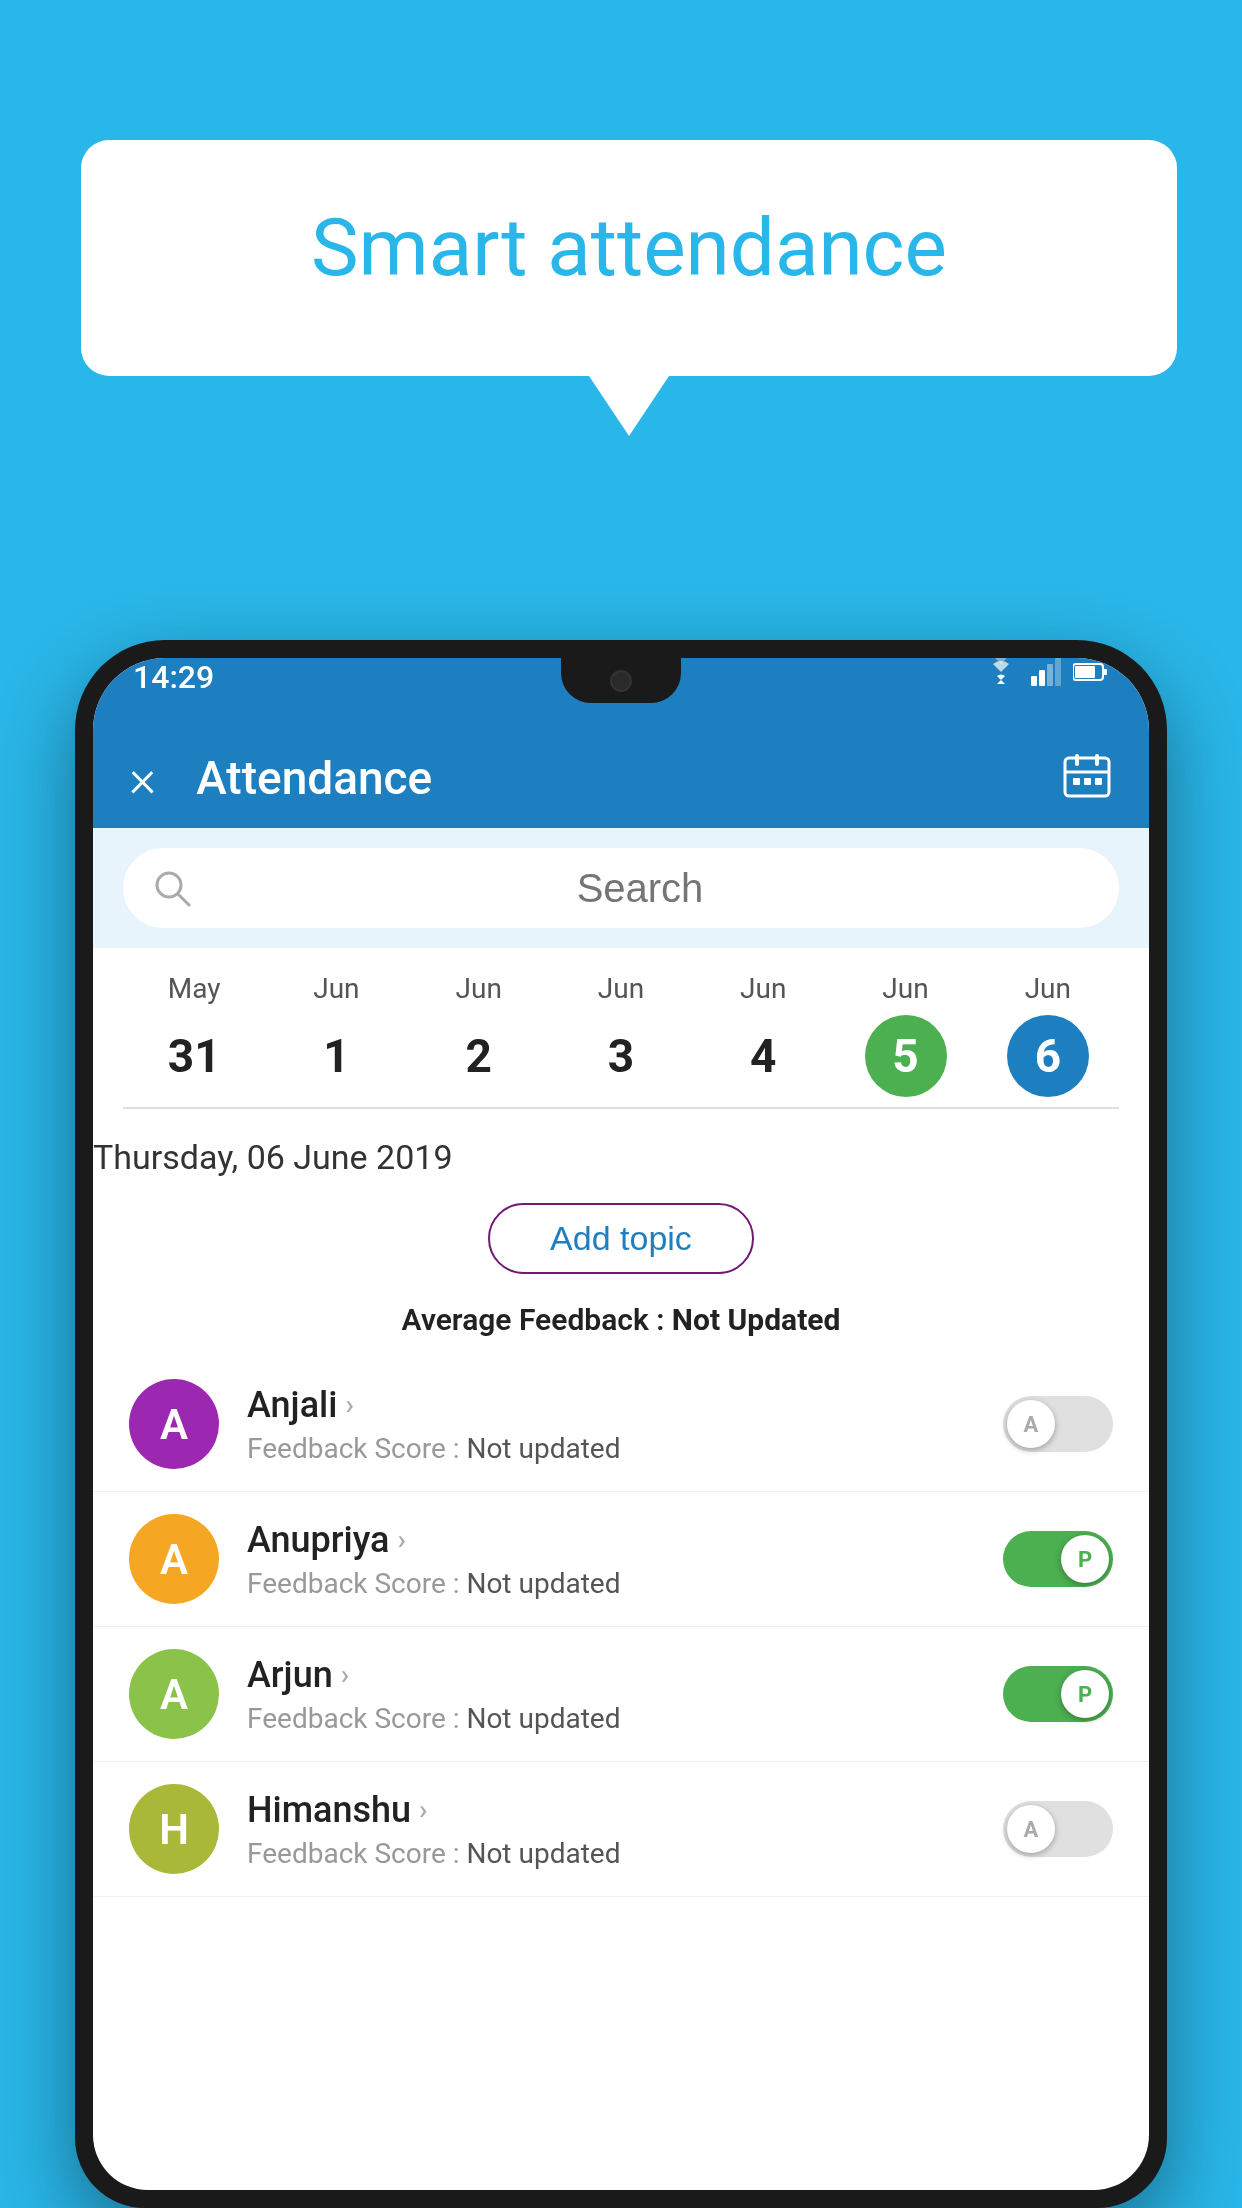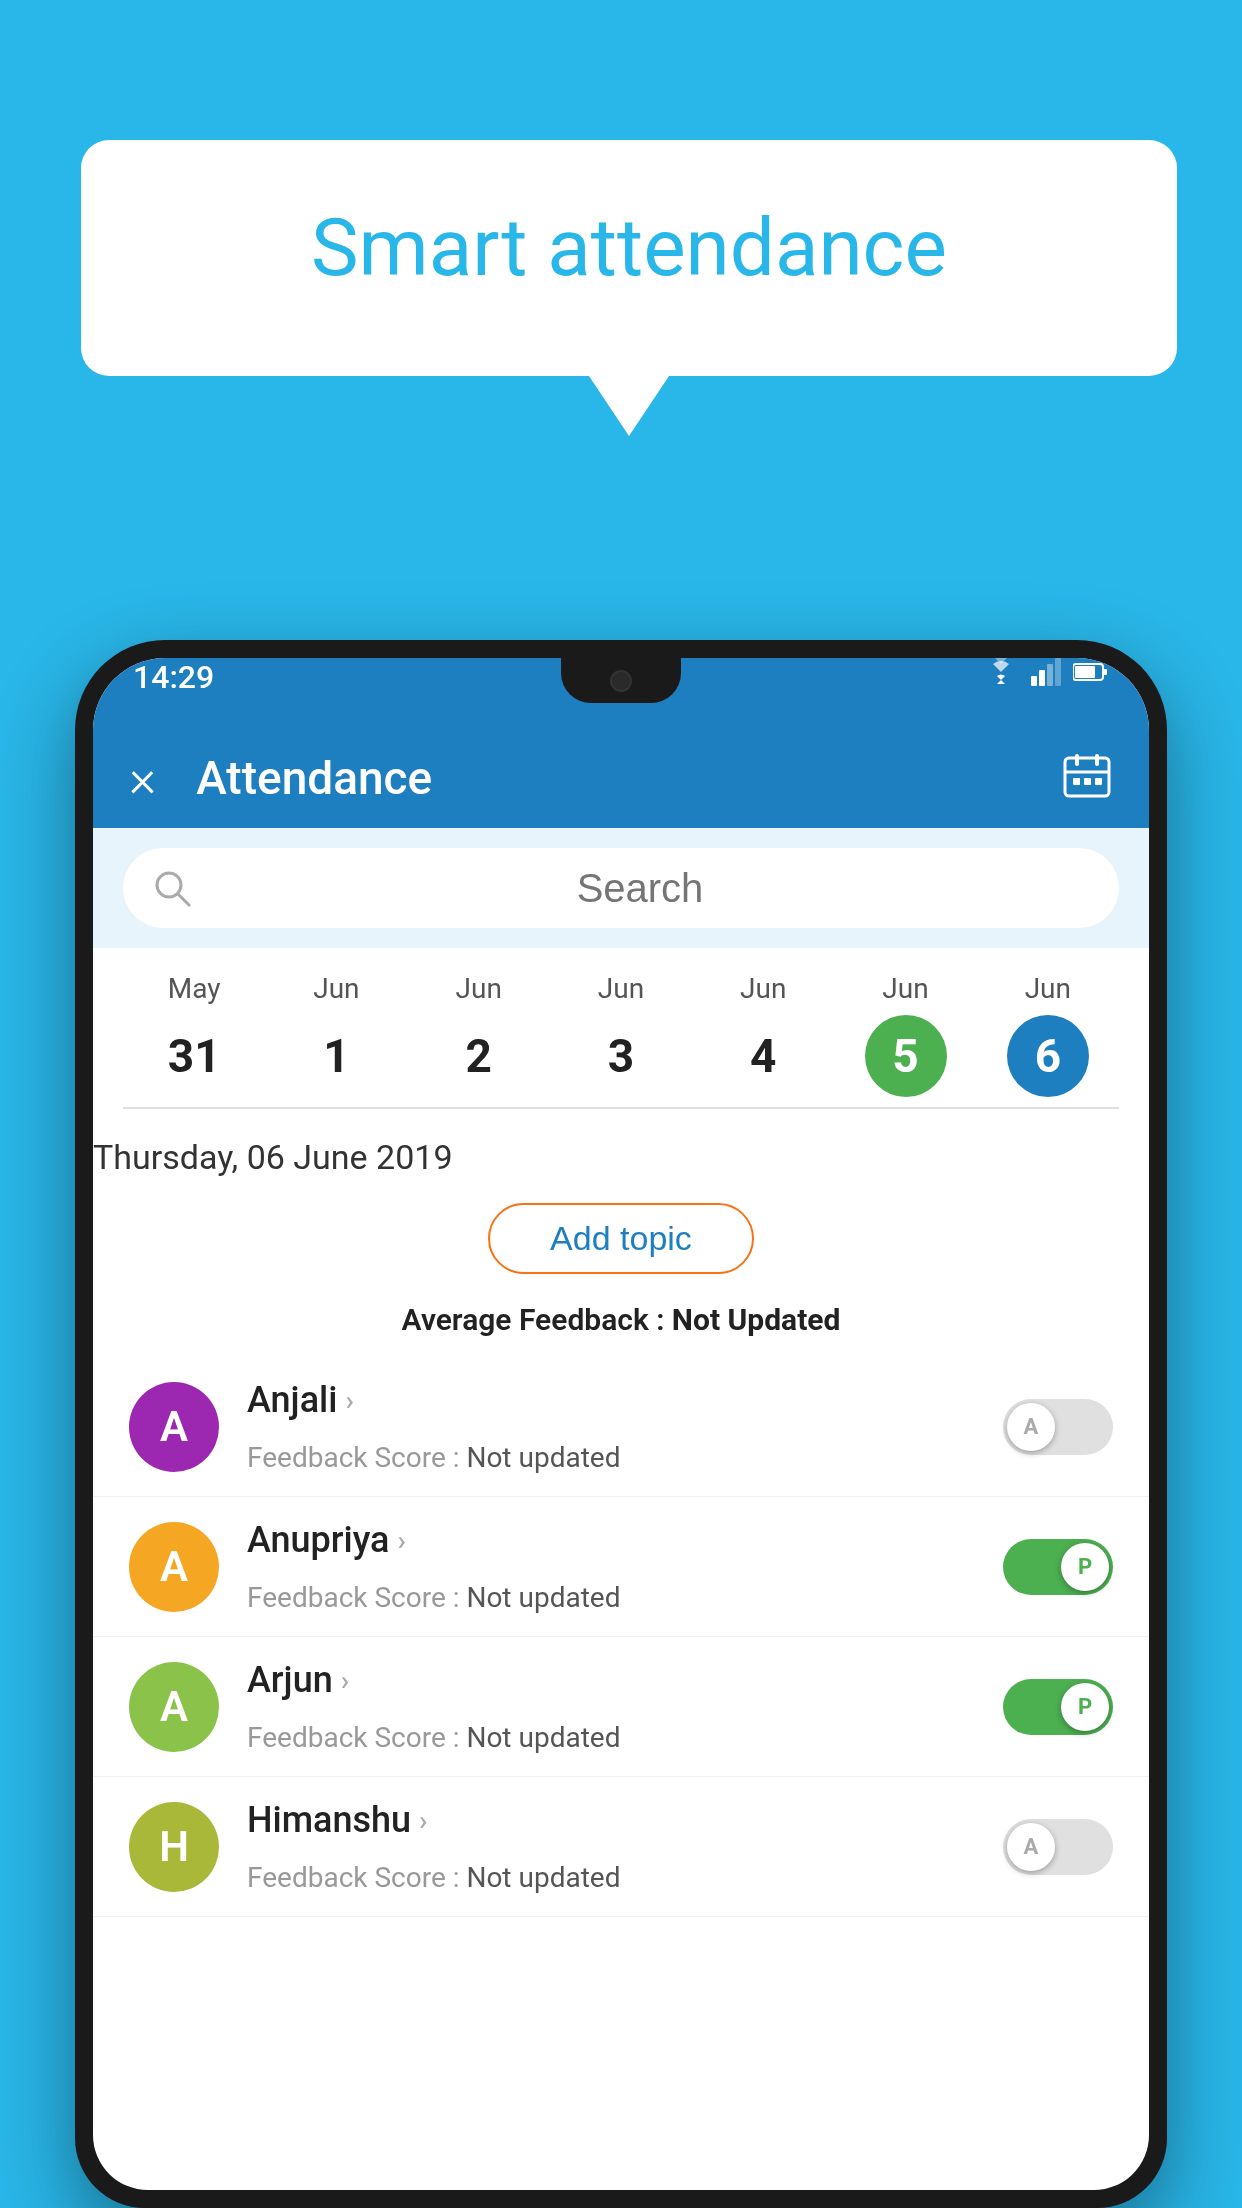--- a/index.html
+++ b/index.html
@@ -234,21 +234,21 @@
 
     
     .add-topic-container {
       display: flex;
       justify-content: center;
       background: white;
       padding: 10px 0 20px;
     }
 
     .add-topic-btn {
-      border: 2px solid #f97316;
+      border: 2px solid #701a75;
       border-radius: 40px;
       padding: 14px 60px;
       color: #1e7fc0;
       font-size: 34px;
       background: white;
       cursor: pointer;
     }
 
     
     .feedback-avg {
@@ -305,21 +305,21 @@
     }
 
     .student-name .chevron {
       color: #aaa;
       font-size: 28px;
     }
 
     .student-feedback {
       font-size: 28px;
       color: #999;
-      margin-top: 20px;
+      margin-top: 6px;
     }
 
     .student-feedback span {
       color: #555;
     }
 
     
     .toggle-container {
       flex-shrink: 0;
     }

